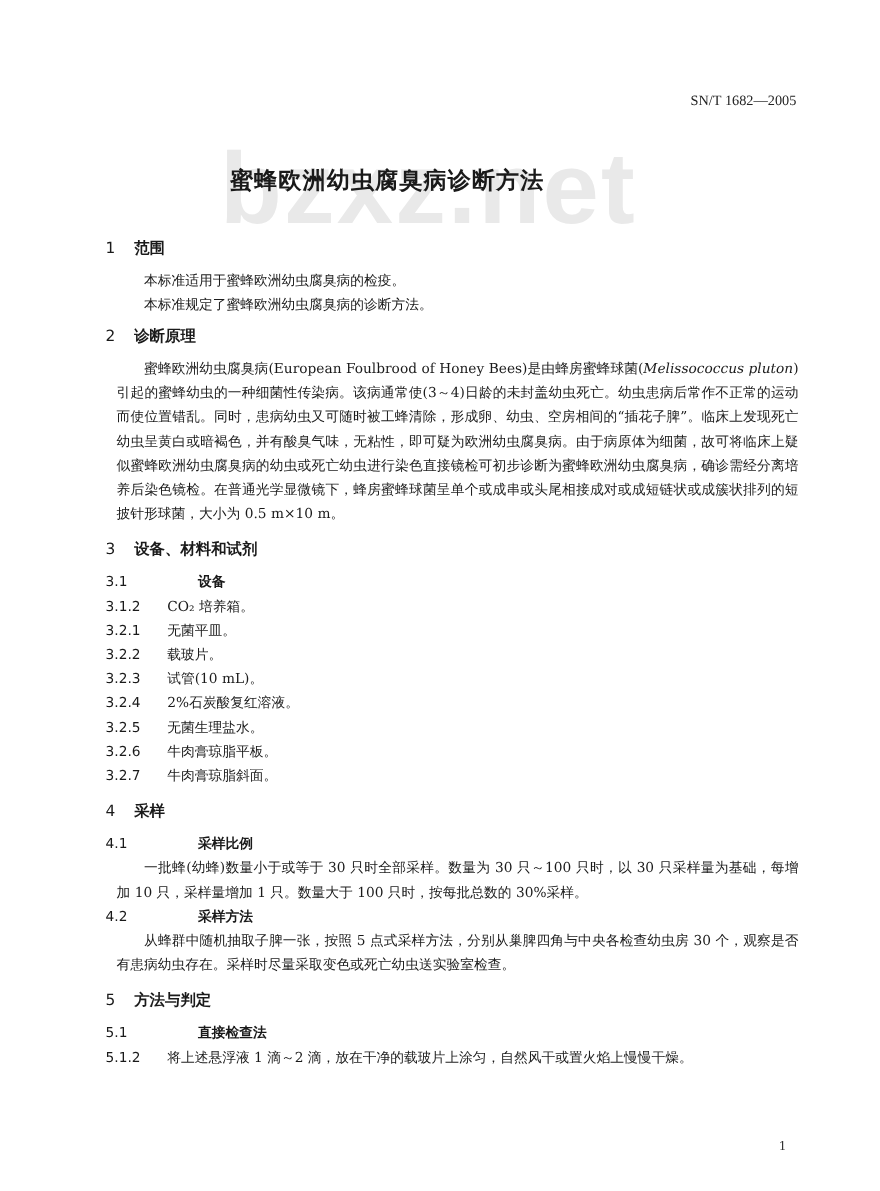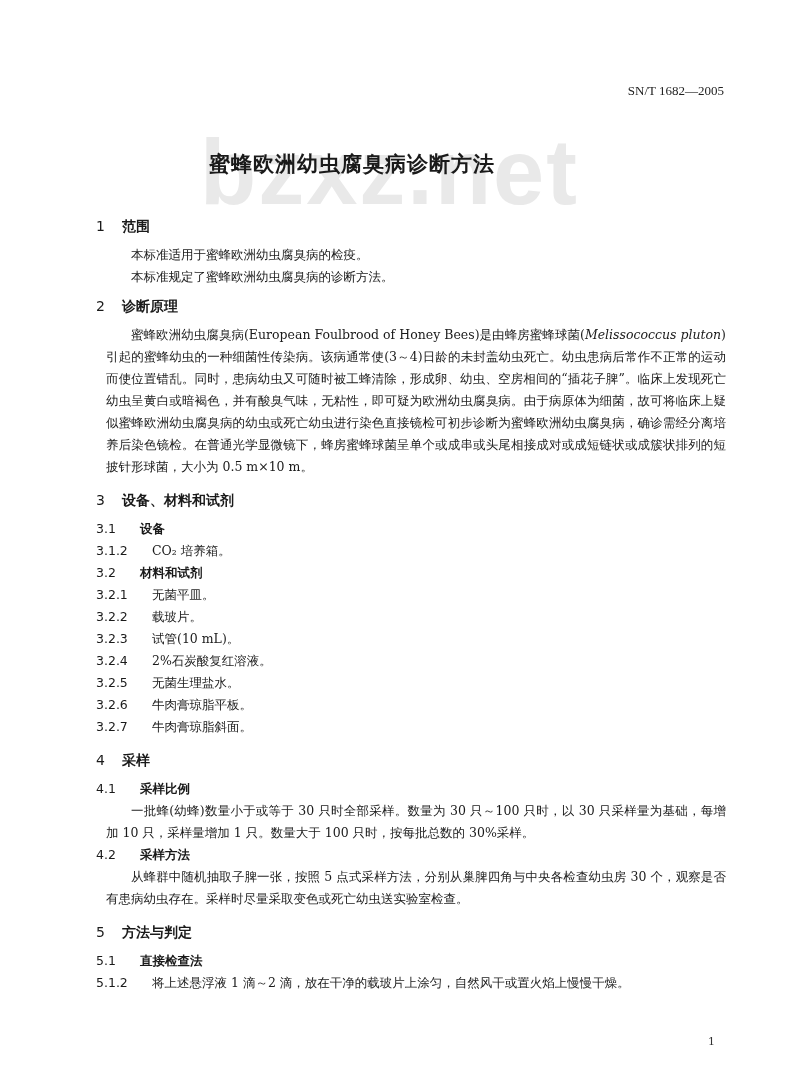--- a/index.html
+++ b/index.html
@@ -27,21 +27,21 @@
       position: absolute; left: 106px; top: 214px; width: 620px;
       font-size: 12.5px; line-height: 22px; z-index: 1;
     }
     .h1 {
       font-family: "DejaVu Sans", sans-serif; font-size: 14px; font-weight: bold;
       margin: 0; height: 24px; line-height: 24px; position: relative; left: -10px;
     }
     .h1 .num { display: inline-block; width: 26px; font-weight: normal; }
     .h2 { font-family: "DejaVu Sans", sans-serif; font-size: 12.5px; margin: 0; height: 22px; line-height: 22px; position: relative; left: -10px; }
     .h2 .num { display: inline-block; width: 44px; }
-    .h2 .lbl { font-weight: bold; }
+    .h2 .lbl { font-weight: bold; margin-left: 40px; }
     .item { margin: 0; height: 22px; line-height: 22px; position: relative; left: -10px; }
     .item .num { display: inline-block; width: 56px; font-family: "DejaVu Sans", sans-serif; }
     .para { margin: 0; text-indent: 2em; text-align: justify; line-height: 22px; }
     .gap-s { height: 6px; }
     .gap-m { height: 10px; }
     .page-num {
       position: absolute; top: 1035px; left: 708px; font-size: 11px; color: #333;
     }
     i { font-style: italic; }
   </style>
@@ -70,23 +70,20 @@
   <div class="gap-m"></div>
 
   <div class="h1">
     <span class="num">3</span><span>设备、材料和试剂</span>
   </div>
   <div class="gap-s"></div>
   <div class="h2">
     <span class="num">3.1</span><span class="lbl">设备</span>
   </div>
   <div class="item"><span class="num">3.1.2</span><span>CO₂ 培养箱。</span></div>
-  <div class="h2">
-    <span class="num">3.2</span><span class="lbl">材料和试剂</span>
-  </div>
   <div class="item"><span class="num">3.2.1</span><span>无菌平皿。</span></div>
   <div class="item"><span class="num">3.2.2</span><span>载玻片。</span></div>
   <div class="item"><span class="num">3.2.3</span><span>试管(10 mL)。</span></div>
   <div class="item"><span class="num">3.2.4</span><span>2%石炭酸复红溶液。</span></div>
   <div class="item"><span class="num">3.2.5</span><span>无菌生理盐水。</span></div>
   <div class="item"><span class="num">3.2.6</span><span>牛肉膏琼脂平板。</span></div>
   <div class="item"><span class="num">3.2.7</span><span>牛肉膏琼脂斜面。</span></div>
   <div class="gap-m"></div>
 
   <div class="h1">

